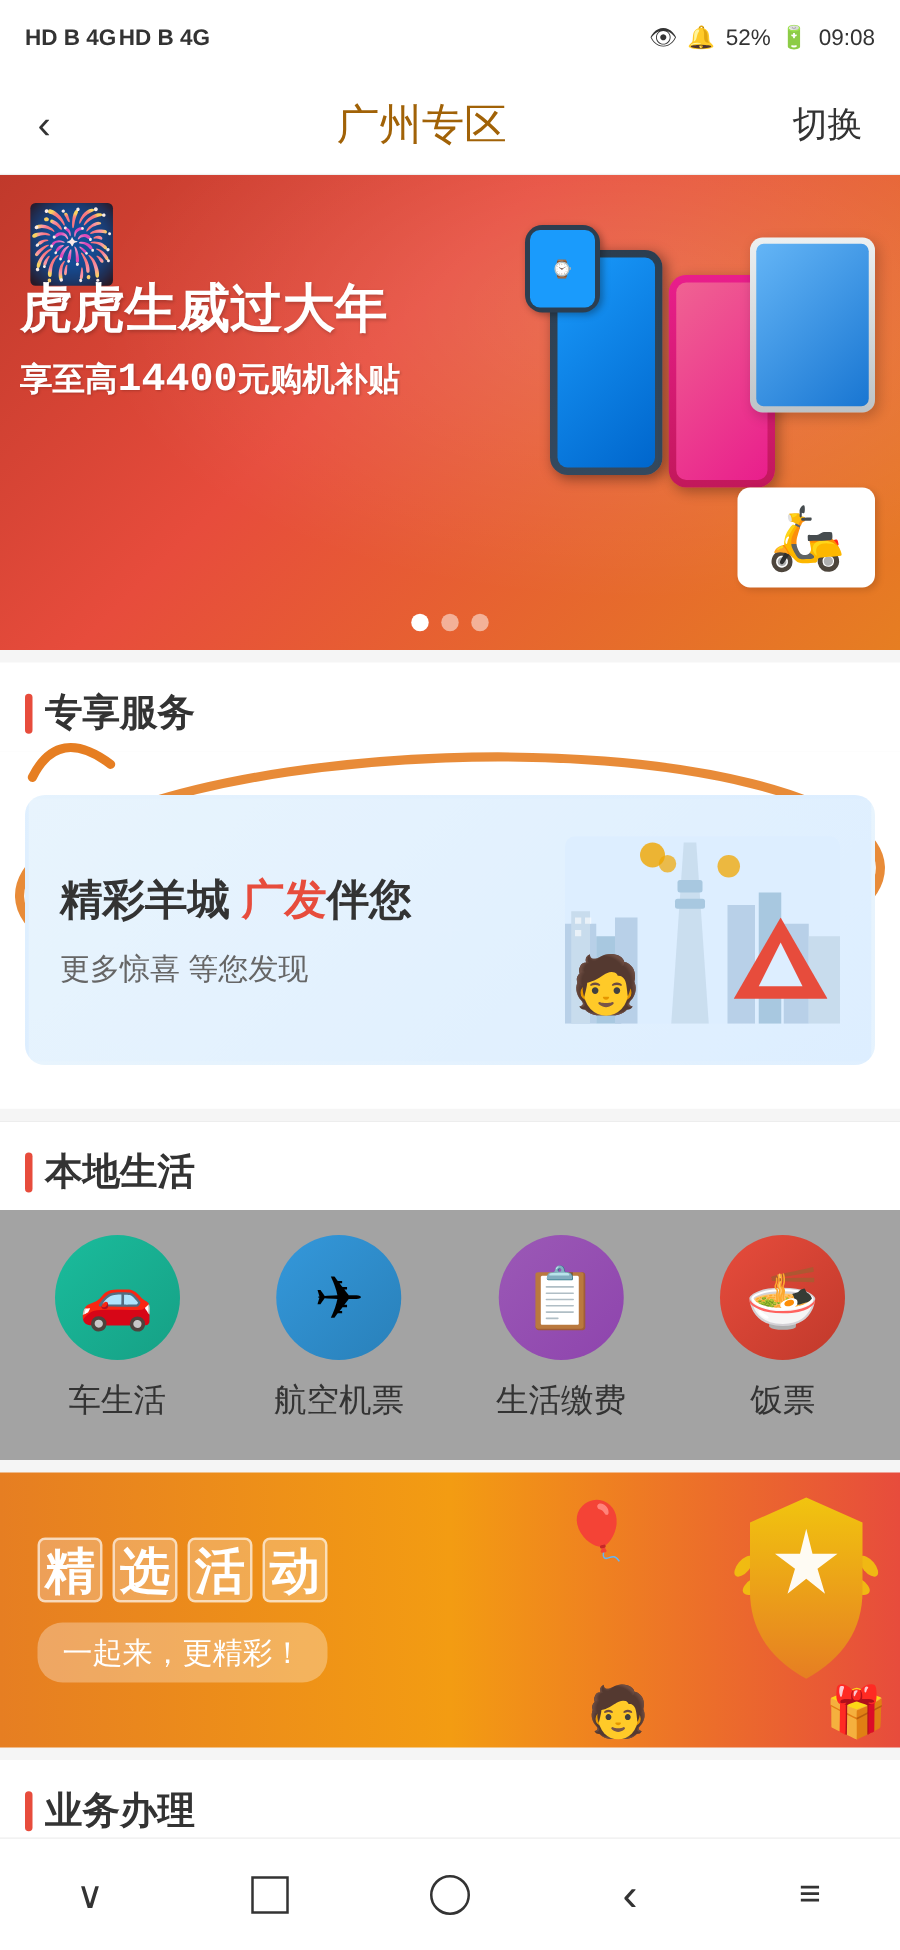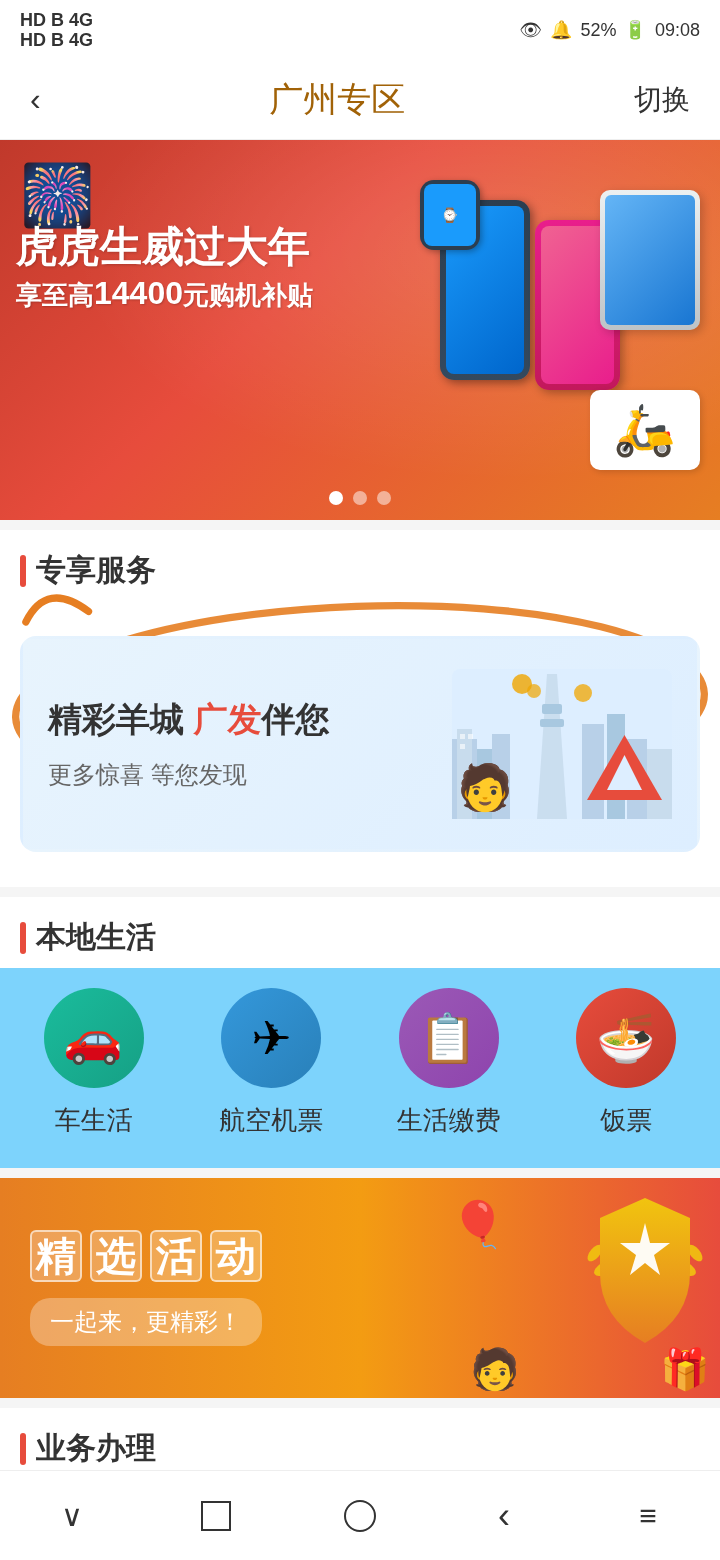--- a/index.html
+++ b/index.html
@@ -16,21 +16,21 @@
     .status-bar {
       background: #fff;
       height: 60px;
       display: flex;
       align-items: center;
       justify-content: space-between;
       padding: 0 20px;
     }
     .status-left {
       display: flex;
-      flex-direction: column;
+      flex-direction: row;
       gap: 2px;
     }
     .status-left span {
       font-size: 18px;
       font-weight: bold;
       color: #333;
       line-height: 1;
     }
     .status-right {
       display: flex;
@@ -87,21 +87,23 @@
     .banner-title {
       font-size: 42px;
       font-weight: 900;
       color: #fff;
       line-height: 1.3;
       text-shadow: 1px 1px 3px rgba(0,0,0,0.2);
     }
     .banner-subtitle {
       font-size: 26px;
       color: #fff;
+      margin-top: 10px;
       text-shadow: 1px 1px 2px rgba(0,0,0,0.2);
+      font-family: Liberation Mono, monospace;
     }
     .banner-subtitle span {
       font-weight: bold;
     }
     .banner-fireworks {
       position: absolute;
       left: 20px;
       top: 20px;
       font-size: 60px;
       opacity: 0.9;
@@ -194,21 +196,21 @@
       width: 220px;
       height: 150px;
       position: relative;
       display: flex;
       align-items: center;
       justify-content: center;
     }
 
     
     .local-life-section {
-      background: #7dd3fc;
+      background: #a3a3a3;
       margin-top: 10px;
     }
     .icons-grid {
       display: grid;
       grid-template-columns: repeat(4, 1fr);
       padding: 20px 10px 30px;
       gap: 10px;
     }
     .icon-item {
       display: flex;

